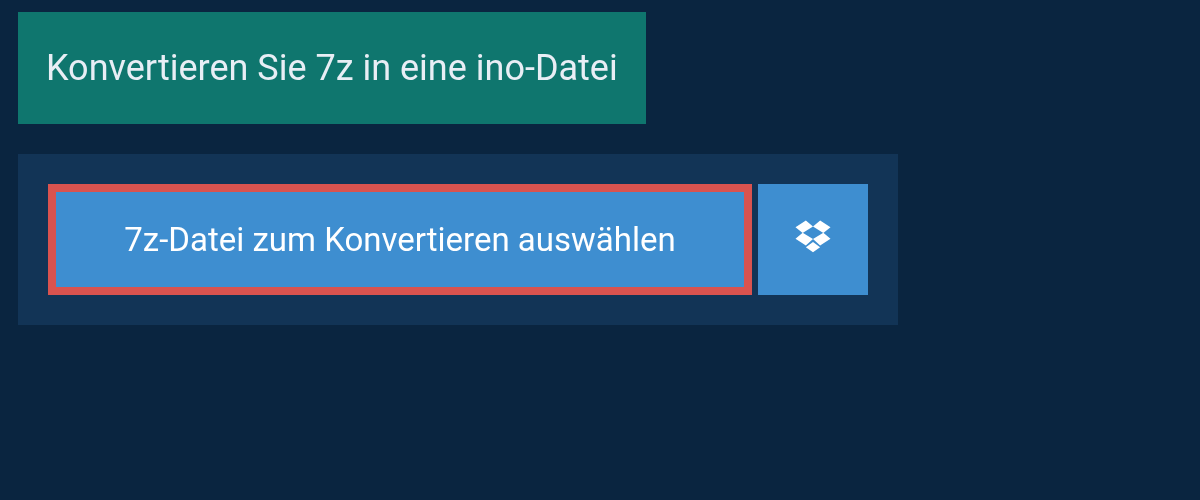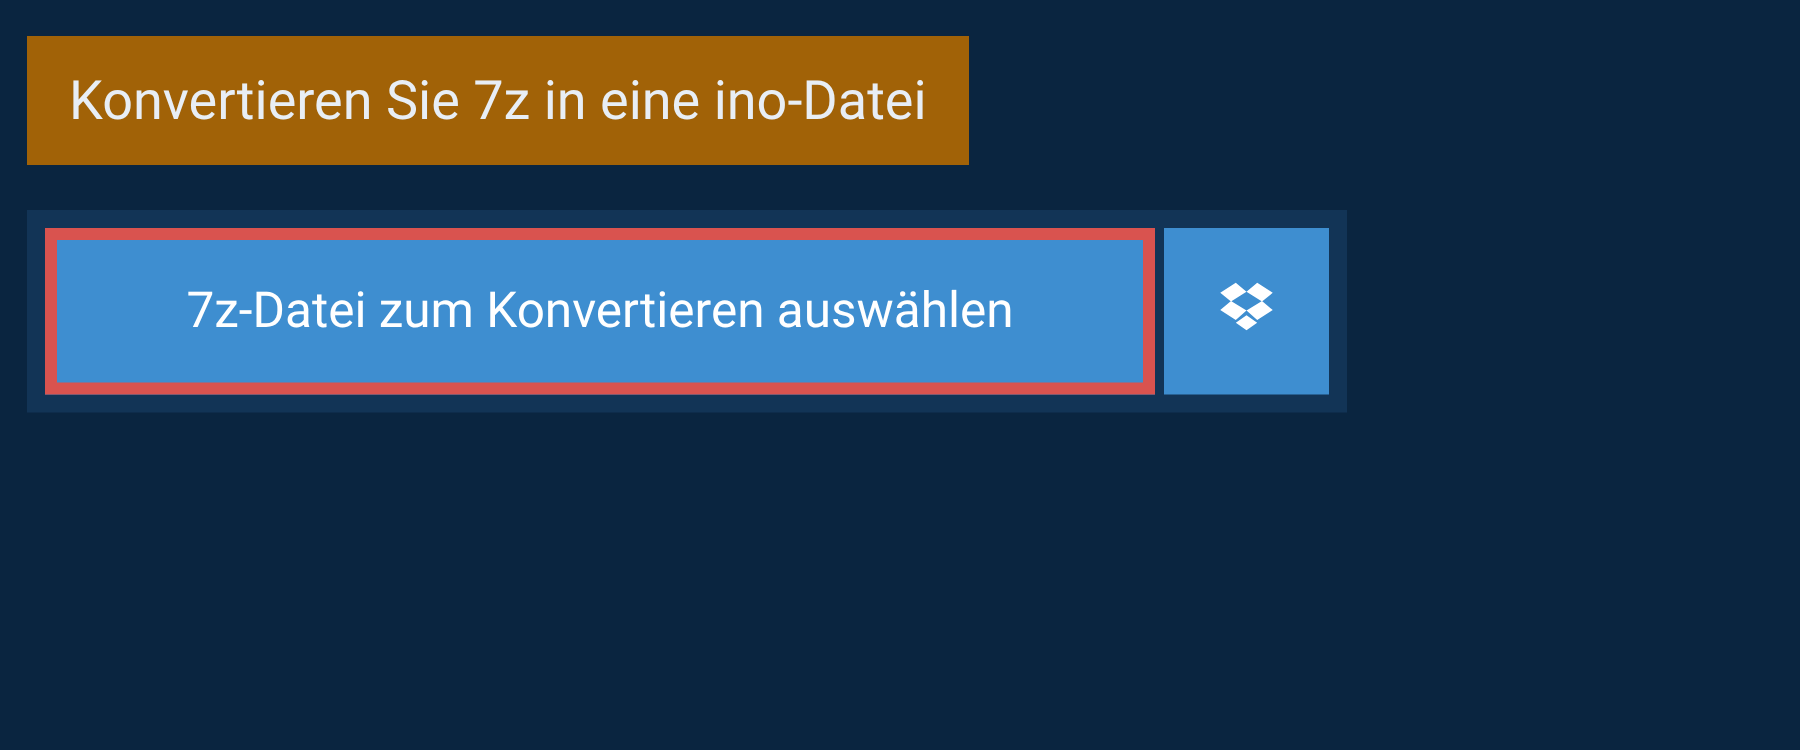--- a/index.html
+++ b/index.html
@@ -8,36 +8,36 @@
       box-sizing: border-box;
     }
     body {
       width: 1200px;
       height: 500px;
       background-color: #0a2540;
       font-family: -apple-system, BlinkMacSystemFont, "Segoe UI", Roboto, Helvetica, Arial, sans-serif;
       overflow: hidden;
     }
     .header-bar {
-      background-color: #a16207;
-      padding: 22px 28px;
+      background-color: #0f766e;
+      padding: 35px 28px;
       display: inline-block;
       margin-left: 18px;
-      margin-top: 24px;
+      margin-top: 12px;
     }
     .header-title {
       color: #e8eef5;
       font-size: 36px;
       font-weight: 400;
     }
     .upload-section {
       background-color: #123456;
       margin-left: 18px;
       margin-top: 30px;
-      padding: 12px;
+      padding: 30px;
       width: 880px;
       display: flex;
       gap: 6px;
       align-items: stretch;
     }
     .select-file-button {
       background-color: #3e8ed0;
       border: 8px solid #d9534f;
       color: #ffffff;
       font-size: 33px;

